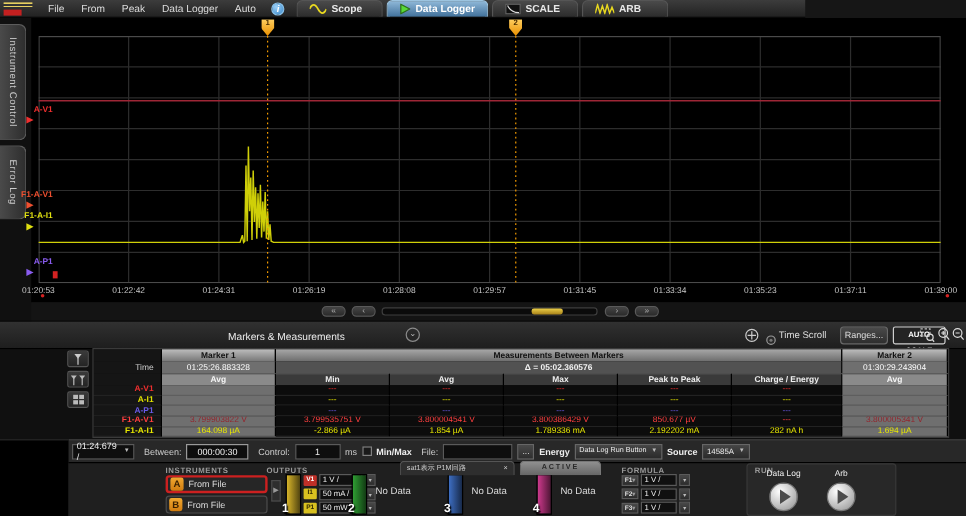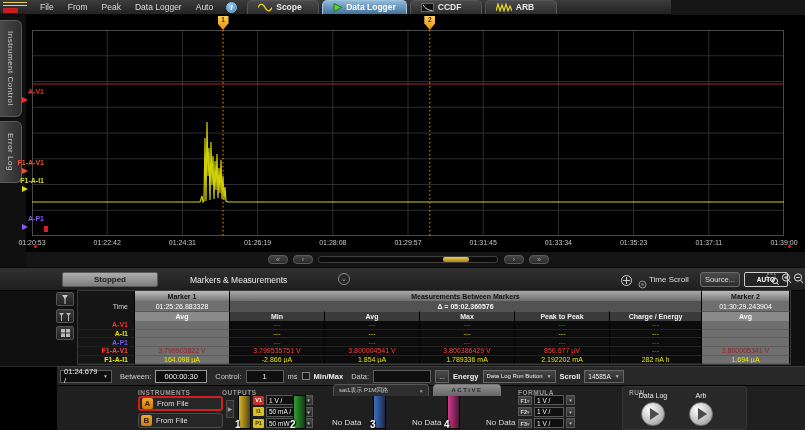--- a/index.html
+++ b/index.html
@@ -87,21 +87,21 @@
   .black-corner{position:absolute;left:0;top:366px;width:57px;height:64px;background:#000;border-top:1px solid #2a2a2a;}
   .bottom-panel{position:absolute;left:57px;top:385px;width:748px;height:45px;background:#1f1f1f;border-top:1px solid #000;}
   .seclabel{position:absolute;color:#9a9a9a;font-size:6.5px;font-weight:bold;letter-spacing:.5px;}
   .inst-btn{position:absolute;left:81px;width:85px;height:15px;background:#262626;border:1px solid #4c4c4c;border-radius:3px;display:flex;align-items:center;gap:4px;padding:0 2px;}
   .inst-btn.sel{border:2px solid #cc2020;}
   .ibadge{width:11px;height:11px;background:linear-gradient(#f0a830,#d07c10);border-radius:2px;color:#3a2000;font-size:8px;font-weight:bold;text-align:center;line-height:11px;}
   .inst-txt{color:#ddd;font-size:7.5px;}
   .collapse{position:absolute;left:169px;top:14px;width:8px;height:18px;background:#2e2e2e;border:1px solid #4a4a4a;color:#999;font-size:6px;text-align:center;line-height:17px;}
   .obar{position:absolute;top:9px;width:13px;height:34px;border:1px solid #000;}
   .onum{position:absolute;color:#fff;font-size:10px;font-weight:bold;text-shadow:0 0 2px #000,1px 1px 1px #000;}
-  .nodata{position:absolute;top:32px;color:#ddd;font-size:8px;padding-left:19px;}
+  .nodata{position:absolute;top:19px;color:#ddd;font-size:8px;}
   .orow{position:absolute;display:flex;align-items:center;gap:2px;height:10px;}
   .obadge{width:11px;height:9px;font-size:5.5px;font-weight:bold;text-align:center;line-height:9px;border-radius:1px;}
   .ofield{width:36px;height:10px;background:#101010;border:1px solid #5a5a5a;color:#eee;font-size:6.5px;display:flex;align-items:center;padding:0 2px;}
   .odd{width:9px;height:10px;background:linear-gradient(#484848,#2c2c2c);border:1px solid #5a5a5a;color:#bbb;font-size:4.5px;text-align:center;line-height:9px;}
   .odd::after{content:"▼";}
   .doc-tab{position:absolute;left:276px;top:-2px;width:96px;height:12px;background:#2e2e2e;border:1px solid #555;border-bottom:none;border-radius:4px 4px 0 0;display:flex;align-items:center;justify-content:space-between;padding:0 5px;color:#ccc;font-size:6px;}
   .active-tab{position:absolute;left:376px;top:-2px;width:68px;height:12px;background:linear-gradient(#8f8f8f,#666);border:1px solid #777;border-bottom:none;border-radius:4px 4px 0 0;color:#2a2a2a;font-size:6px;font-weight:bold;text-align:center;line-height:11px;letter-spacing:1.5px;}
   .frow{position:absolute;display:flex;align-items:center;gap:2px;height:10px;}
   .fbadge{width:14px;height:9px;background:linear-gradient(#484848,#2c2c2c);border:1px solid #5a5a5a;color:#ddd;font-size:5.5px;font-weight:bold;text-align:center;line-height:8px;}
   .fbadge::after{content:"▾";font-size:5px;color:#999;}
@@ -145,21 +145,21 @@
           </span>
           <span>Data Logger</span>
         </div>
         <div class="mtab">
           <span class="tabicon">
             <svg width="13" height="9">
               <rect x="0.5" y="0.5" width="12" height="8" fill="#101010" stroke="#666"></rect>
               <path d="M2 1.5 C4 6,8 7.5,11.5 7.5" fill="none" stroke="#ddd"></path>
             </svg>
           </span>
-          <span>CCDF</span>
+          <span>SCALE</span>
         </div>
         <div class="mtab">
           <span class="tabicon">
             <svg width="16" height="9">
               <polyline points="0,8 2,1 4,8 6,2 8,8 10,1 12,8 14,3 16,8" fill="none" stroke="#e8d820" stroke-width="1.2"></polyline>
             </svg>
           </span>
           <span>ARB</span>
         </div>
       </div>
@@ -229,38 +229,37 @@
     <div class="sbtn" style="left:242px">«</div>
     <div class="sbtn" style="left:267px">‹</div>
     <div class="strack" style="left:292px;width:180px">
       <div class="sthumb" style="left:124px;width:26px"></div>
     </div>
     <div class="sbtn" style="left:478px">›</div>
     <div class="sbtn" style="left:503px">»</div>
   </div>
 
   <div class="toolbar">
-    <div class="stopped">Stopped</div>
     <div class="panel-title">Markers &amp; Measurements</div>
     <div class="circ-dd"></div>
     <div class="tb-ico" style="left:620px">
       <svg width="13" height="13">
           <circle cx="6.5" cy="6.5" r="5" fill="none" stroke="#ccc"></circle>
           <line x1="6.5" y1="3" x2="6.5" y2="10" stroke="#ccc"></line>
           <line x1="3" y1="6.5" x2="10" y2="6.5" stroke="#ccc"></line>
         </svg>
     </div>
     <div class="tb-ico" style="left:638px;top:7px">
       <svg width="9" height="9">
           <circle cx="4.5" cy="4.5" r="3.5" fill="#2a2a2a" stroke="#999"></circle>
           <circle cx="4.5" cy="4.5" r="1.3" fill="#777"></circle>
         </svg>
     </div>
     <div class="autoscroll-l">Time Scroll</div>
-    <div class="ranges-btn">Source...</div>
+    <div class="ranges-btn">Ranges...</div>
     <div class="ascale-btn">AUTO SCALE</div>
 
     <div class="zbtn" style="left:766px">
       <svg width="13" height="14">
           <rect x="1" y="2" width="8" height="6" fill="none" stroke="#bbb" stroke-dasharray="2,1.5"></rect>
           <circle cx="9" cy="9" r="2.6" fill="none" stroke="#ddd"></circle>
           <line x1="10.8" y1="10.8" x2="12.5" y2="12.8" stroke="#ddd"></line>
         </svg>
     </div>
     <div class="zbtn" style="left:780px">
@@ -385,26 +384,26 @@
 
   <div class="settings-bar">
     <div class="sbox dd" style="width:52px">01:24.679 /</div>
     <span class="slabel">Between:</span>
     <div class="sbox wbox" style="width:52px;justify-content:center">000:00:30</div>
     <span class="slabel">Control:</span>
     <div class="sbox" style="width:38px;justify-content:center">1</div>
     <span>ms</span>
     <div class="chk"></div>
     <span style="font-weight:bold;color:#eee">Min/Max</span>
-    <span class="slabel">Data:</span>
+    <span class="slabel">File:</span>
     <div class="sbox" style="width:58px"></div>
     <div class="browse">...</div>
     <span style="font-weight:bold;color:#eee">Energy</span>
     <div class="ddgray" style="font-size:6px">Data Log Run Button</div>
-    <span style="font-weight:bold;color:#eee">Scroll</span>
+    <span style="font-weight:bold;color:#eee">Source</span>
     <div class="ddgray" style="font-size:6.5px">14585A</div>
   </div>
 
   <div class="black-corner"></div>
 
   <div class="bottom-panel">
     <div class="seclabel" style="left:81px;top:3px">INSTRUMENTS</div>
     <div id="instruments">
         <div class="inst-btn sel" style="top: 10px;">
           <span class="ibadge">A</span>

